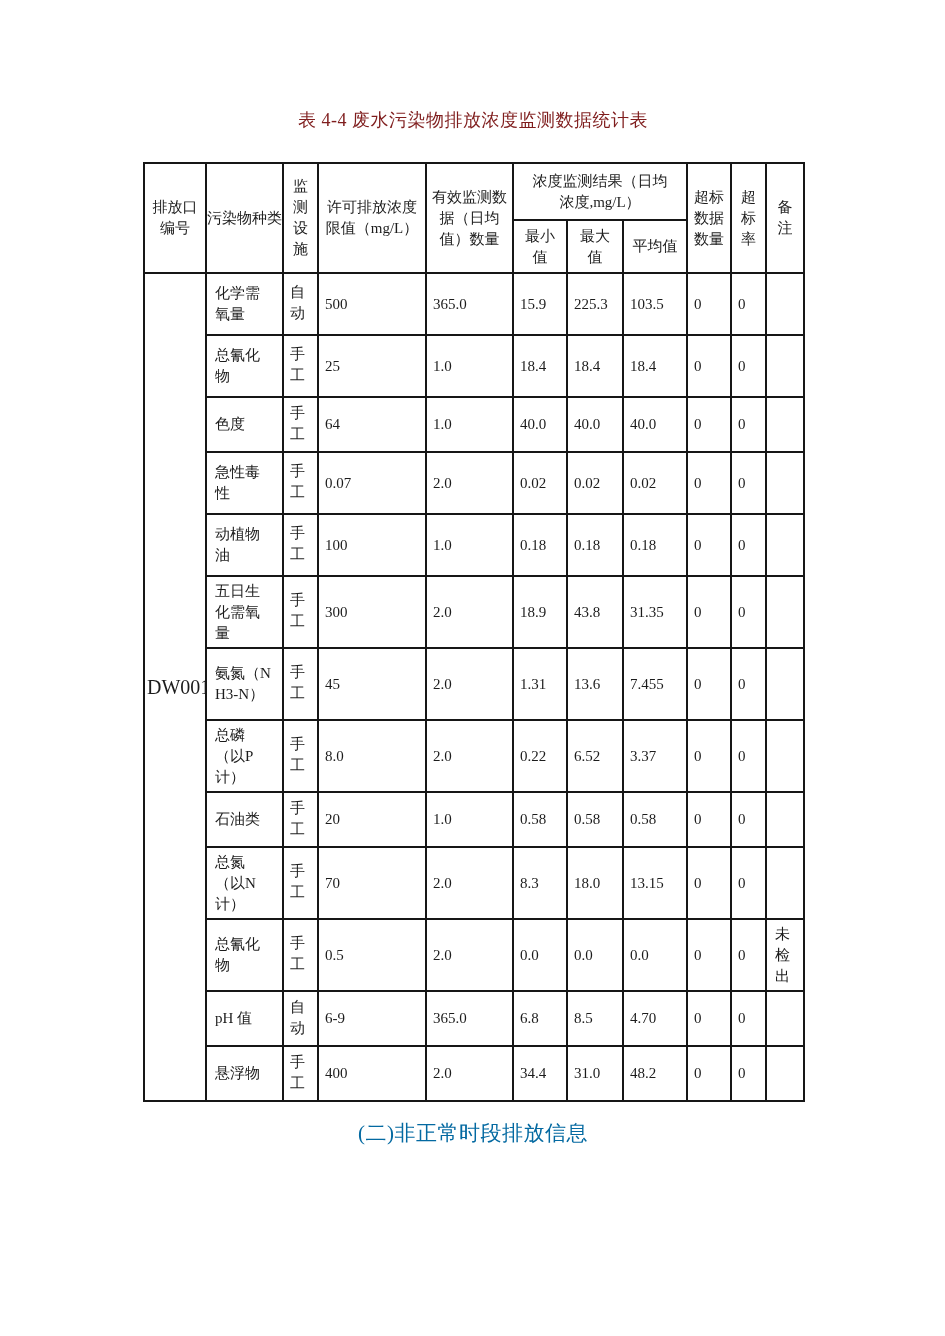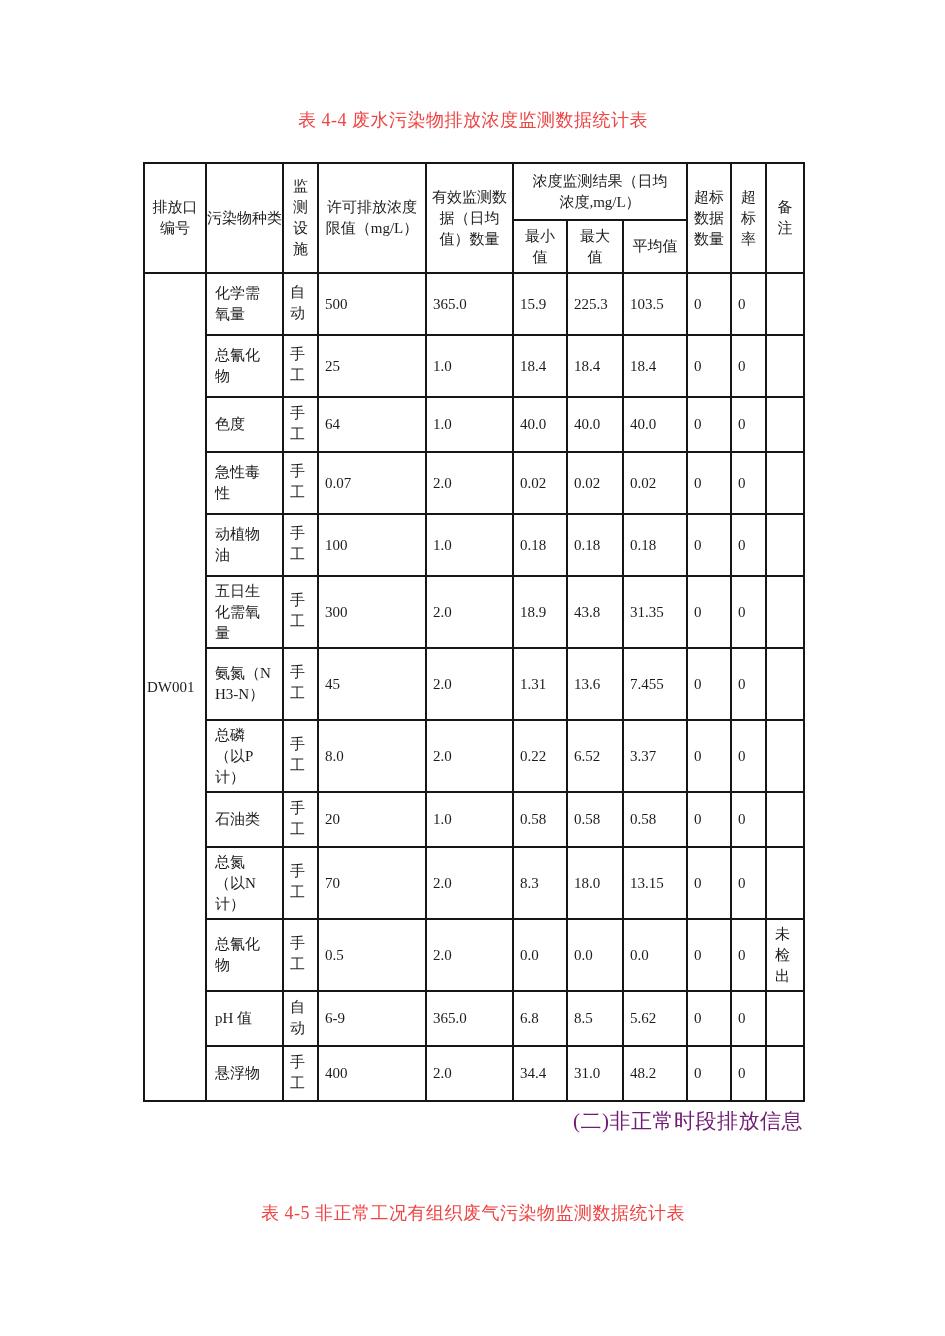--- a/index.html
+++ b/index.html
@@ -16,21 +16,21 @@
   .content {
     margin-left: 143px;
     width: 660px;
   }
   .doc-title {
     padding-top: 108px;
     text-align: center;
     font-size: 18px;
     font-weight: normal;
     letter-spacing: 0.5px;
-    color: #ef4444;
+    color: #7f1d1d;
   }
   table.stat-table {
     margin-top: 30px;
     border-collapse: collapse;
     table-layout: fixed;
     width: 660px;
   }
   .stat-table th, .stat-table td {
     border: 2px solid #161616;
     vertical-align: middle;
@@ -69,31 +69,31 @@
   th.th-sub { padding: 2px 8px; }
   th.th-group { padding: 2px 12px; }
   
   tr.h1 td { height: 55px; }
   tr.h2 td { height: 62px; }
   tr.h3 td { height: 72px; }
   td.outlet {
     padding: 3px 2px;
     word-break: normal;
     white-space: nowrap;
-    font-size: 15px;
+    font-size: 20px;
   }
   td.pollutant { padding: 3px 8px; margin-top: 45px; }
   td.vcell { padding: 3px 6px; font-family: Liberation Mono, monospace; }
   td.remark { padding: 3px 8px; }
   .section-heading {
-    margin-top: 5px;
+    margin-top: 17px;
     font-size: 21px;
     letter-spacing: 0.5px;
-    color: #701a75;
-    text-align: right;
+    color: #0369a1;
+    text-align: center;
   }
   .doc-title.second {
     padding-top: 66px;
   }
 </style>
 </head>
 <body>
 
 <div class="page">
   <div class="content">
@@ -266,21 +266,21 @@
           <td>0</td>
           <td class="remark">未检出</td>
         </tr>
         <tr class="h1">
           <td class="pollutant">pH 值</td>
           <td class="vcell">自动</td>
           <td>6-9</td>
           <td>365.0</td>
           <td>6.8</td>
           <td>8.5</td>
-          <td>5.62</td>
+          <td>4.70</td>
           <td>0</td>
           <td>0</td>
           <td class="remark"></td>
         </tr>
         <tr class="h1">
           <td class="pollutant">悬浮物</td>
           <td class="vcell">手工</td>
           <td>400</td>
           <td>2.0</td>
           <td>34.4</td>
@@ -288,16 +288,15 @@
           <td>48.2</td>
           <td>0</td>
           <td>0</td>
           <td class="remark"></td>
         </tr>
       </tbody>
     </table>
 
     <div class="section-heading">(二)非正常时段排放信息</div>
 
-    <h2 class="doc-title second">表 4-5 非正常工况有组织废气污染物监测数据统计表</h2>
 
   </div>
 </div>
 
 </body></html>

